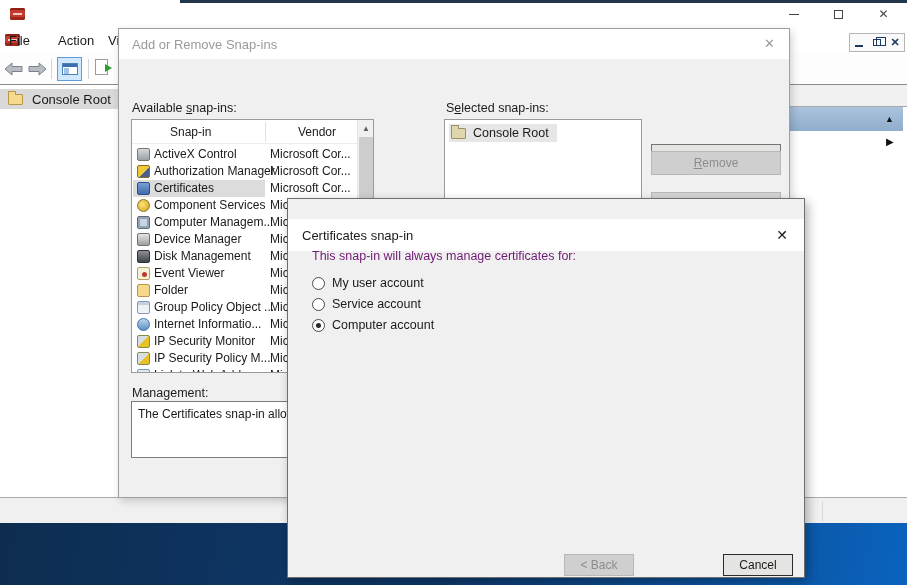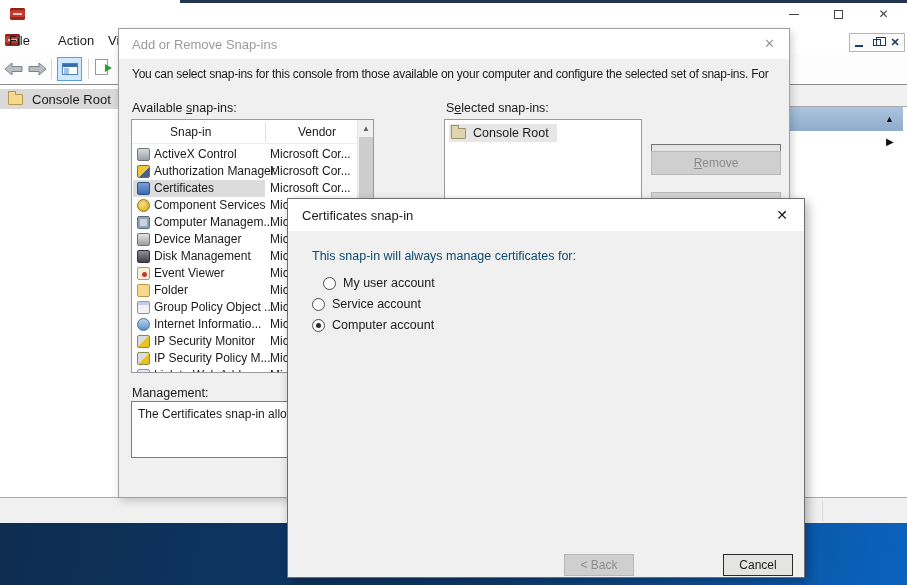--- a/index.html
+++ b/index.html
@@ -115,24 +115,24 @@
   .win-btn { position:absolute; display:flex; align-items:center; justify-content:center;
              font-size:12px; color:#1a1a1a; background:#e4e4e2; border:1px solid #757575; }
   .win-btn.disabled { background:#cfcfcf; border-color:#b8b8b8; color:#8c8c8c; }
   #btn-edit-ext { left:532px; top:92px; width:130px; height:24px;margin-top:23px; }
   #btn-remove { left:532px; top:122px; width:130px; height:24px; }
   #btn-sliver { left:532px; top:163px; width:130px; height:10px; background:#d4d4d4; border:1px solid #b8b8b8; }
 
   
   #dlg2 { left:287px; top:198px; width:518px; height:380px; background:#f0f0f0;
           border:1px solid #6e6e6e; box-shadow:3px 4px 10px rgba(0,0,0,.3); }
-  #dlg2 .dlg-titlebar { height:32px; }
+  #dlg2 .dlg-titlebar { height:32px;margin-top:20px; }
   #dlg2 .dlg-title { position:absolute; left:14px; top:9px; font-size:13px; color:#1a1a1a; }
   #dlg2 .dlg-close { position:absolute; right:16px; top:8px; font-size:14px; color:#1a1a1a; }
-  #cert-prompt { position:absolute; left:24px; top:50px; font-size:12.5px; color:#0c4a6e; }
+  #cert-prompt { position:absolute; left:24px; top:50px; font-size:12.5px; color:#701a75; }
   .radio-row { position:absolute; left:24px; height:16px; display:flex; align-items:center; }
   .radio { width:13px; height:13px; border:1px solid #4a4a4a; border-radius:50%; background:#fff; position:relative; flex:none; }
   .radio[data-checked="true"]::after { content:""; position:absolute; left:3px; top:3px; width:5px; height:5px; border-radius:50%; background:#2b2b2b; }
   .radio-label { margin-left:7px; font-size:12.5px; color:#1a1a1a; white-space:nowrap; }
   #btn-back   { left:276px; top:355px; width:70px; height:22px; }
   #btn-next   { left:353px; top:355px; width:80px; height:22px; border:4px solid #7f1d1d;margin-top:44px; }
   #btn-cancel { left:435px; top:355px; width:70px; height:22px; border:1px solid #2b2b2b; }
 </style>
 </head>
 <body>
@@ -210,21 +210,20 @@
       <div class="abs" id="status-div"></div>
     </div>
   </div>
   <div class="abs" id="topstrip"></div>
 
   <div class="abs" id="dlg1">
     <div class="dlg-titlebar">
       <span class="dlg-title">Add or Remove Snap-ins</span>
       <span class="dlg-close">✕</span>
     </div>
-    <div class="intro-line" style="top:38px;">You can select snap-ins for this console from those available on your computer and configure the selected set of snap-ins. For</div>
 
     <div class="field-label" style="left:13px; top:72px;"><span>Available </span><span class="ak">s</span><span>nap-ins:</span></div>
 
     <div class="abs" id="avail-list">
       <div id="avail-header">
         <span class="col-h" style="left:10px;">Snap-in</span>
         <span class="col-h" style="left:138px;">Vendor</span>
         <span id="col-div"></span>
       </div>
       <div id="avail-rows">
@@ -332,21 +331,21 @@
     <div class="abs" id="btn-sliver"></div>
   </div>
 
   <div class="abs" id="dlg2">
     <div class="dlg-titlebar">
       <span class="dlg-title">Certificates snap-in</span>
       <span class="dlg-close">✕</span>
     </div>
     <div id="cert-prompt">This snap-in will always manage certificates for:</div>
 
-    <div class="radio-row" style="top:76px;margin-left:11px;">
+    <div class="radio-row" style="top:76px;">
       <span class="radio" data-checked="false"></span>
       <span class="radio-label">My user account</span>
     </div>
     <div class="radio-row" style="top:97px;">
       <span class="radio" data-checked="false"></span>
       <span class="radio-label">Service account</span>
     </div>
     <div class="radio-row" style="top:118px;">
       <span class="radio" data-checked="true"></span>
       <span class="radio-label">Computer account</span>

